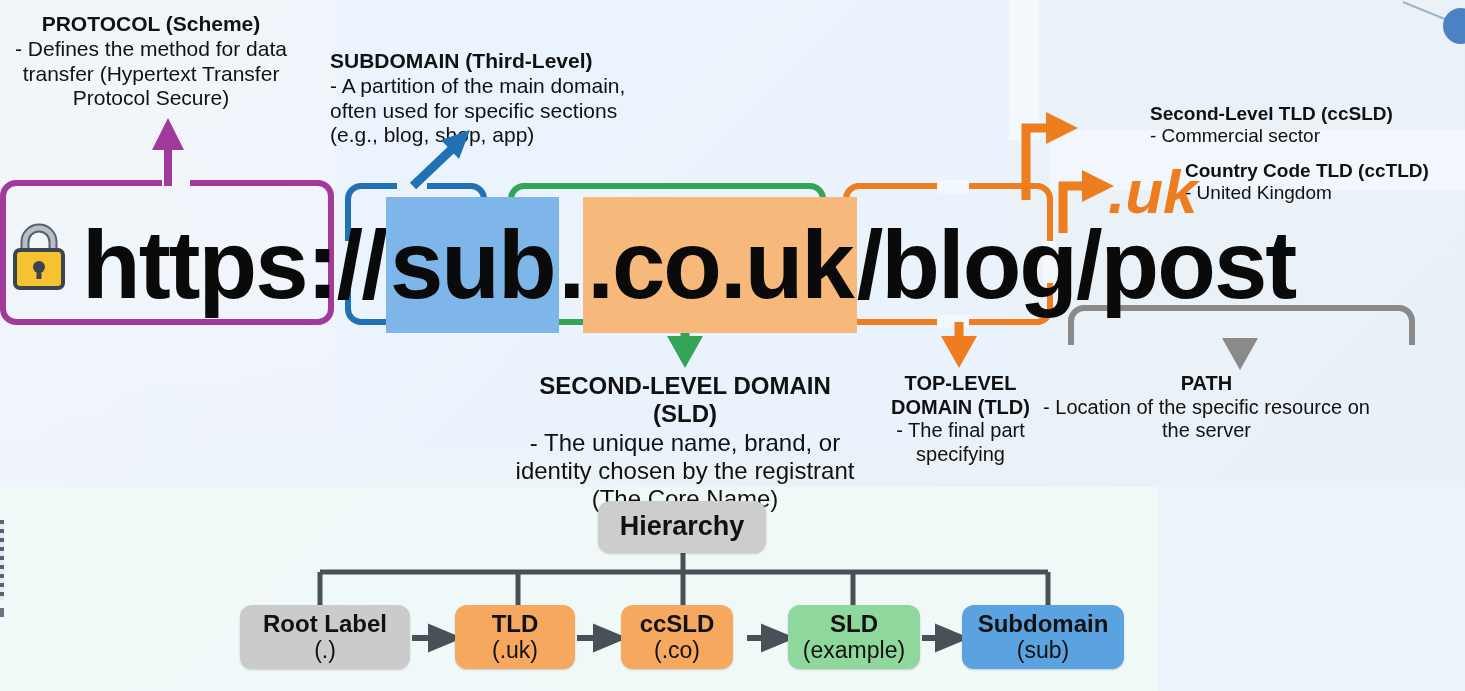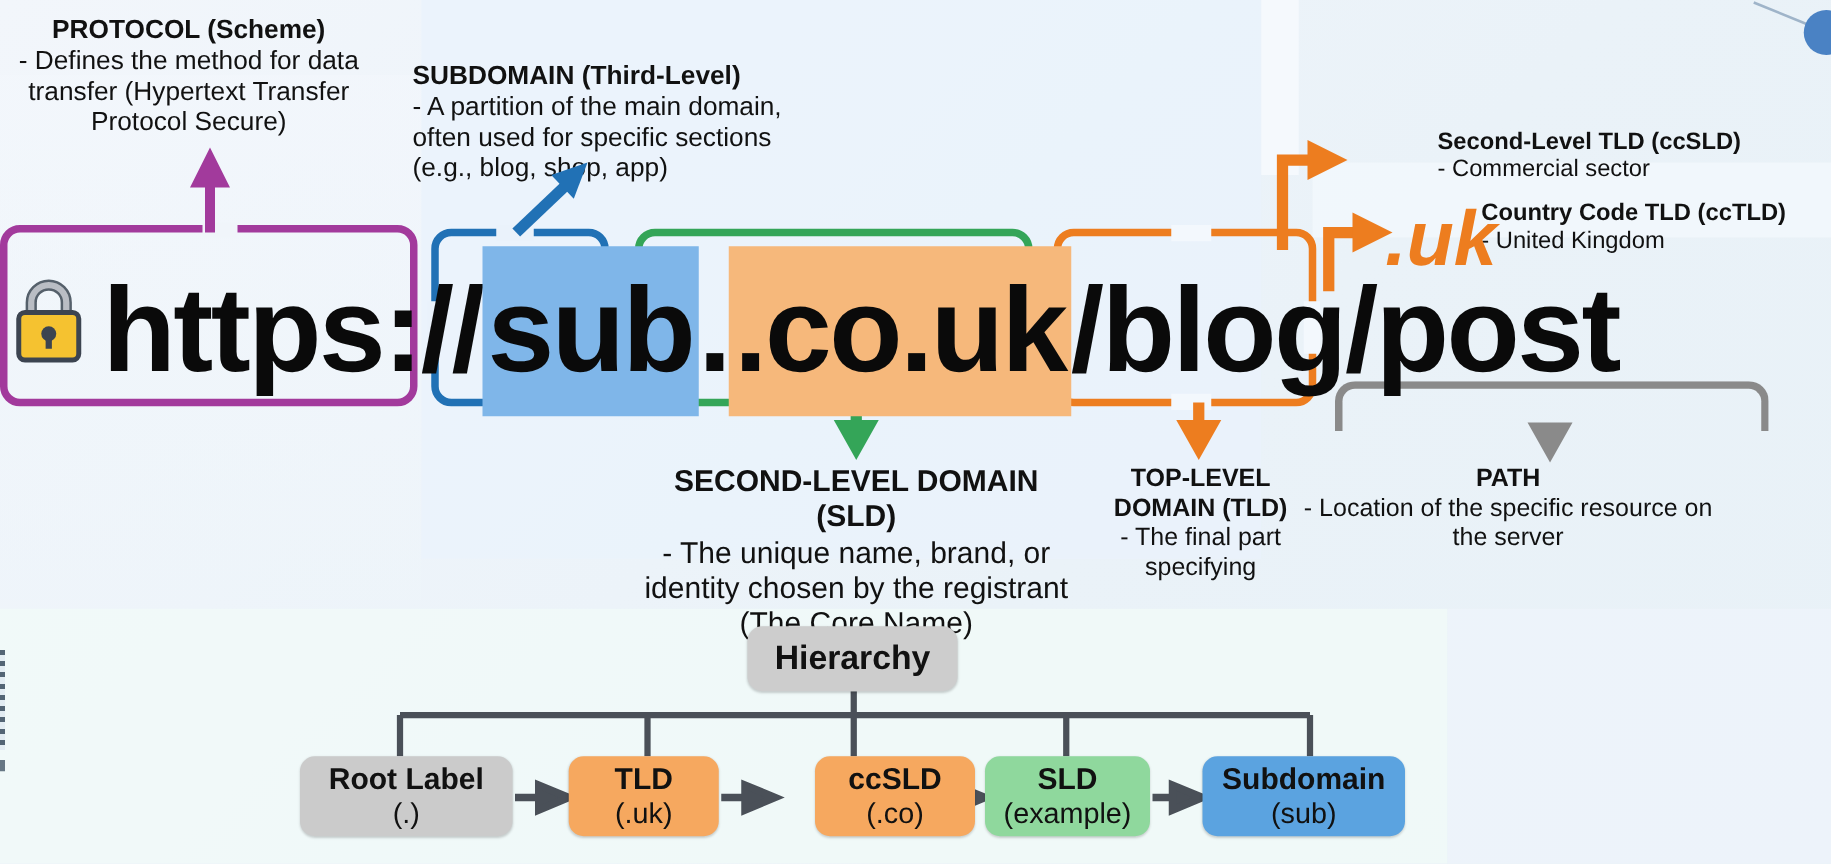--- a/index.html
+++ b/index.html
@@ -92,21 +92,21 @@
   #hier{position:absolute;left:0;top:487px;width:1465px;height:204px;}
   .hbox{position:absolute;border-radius:12px;display:flex;flex-direction:column;
     align-items:center;justify-content:center;color:#111;line-height:1.1;
     box-shadow:0 1px 2px rgba(0,0,0,.18);}
   .hbox .l1{font-weight:bold;font-size:24px;}
   .hbox .l2{font-weight:normal;font-size:23px;}
   #h-title{left:598px;top:14px;width:168px;height:52px;background:#cdcdcd;}
   #h-title .l1{font-size:27px;}
   #h-root{left:240px;top:118px;width:170px;height:64px;background:#cbcbcb;}
   #h-tld{left:455px;top:118px;width:120px;height:64px;background:#f6a85f;}
-  #h-ccsld{left:652px;top:118px;width:128px;height:64px;background:#f6a85f;}
+  #h-ccsld{left:621px;top:118px;width:112px;height:64px;background:#f6a85f;}
   #h-sld{left:788px;top:118px;width:132px;height:64px;background:#8fd89d;}
   #h-sub{left:962px;top:118px;width:162px;height:64px;background:#5ba3e0;}
 </style>
 </head>
 <body>
 
 <div id="stage">
 
   <div class="bgpanel p1"></div>
   <div class="bgpanel p2"></div>

